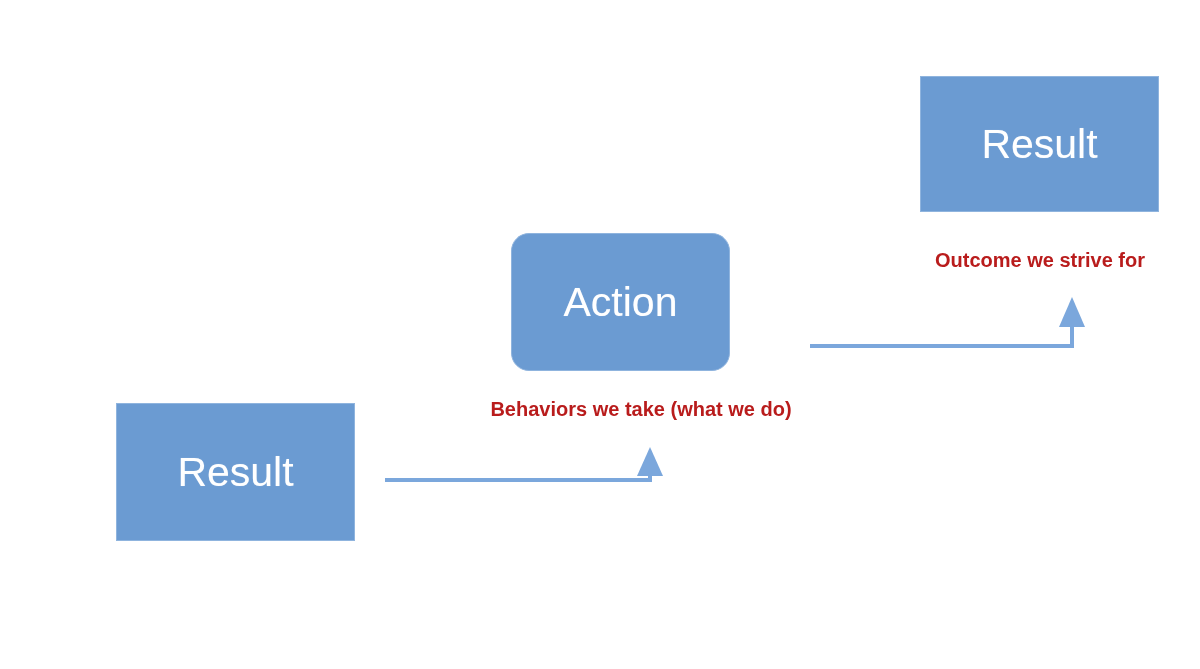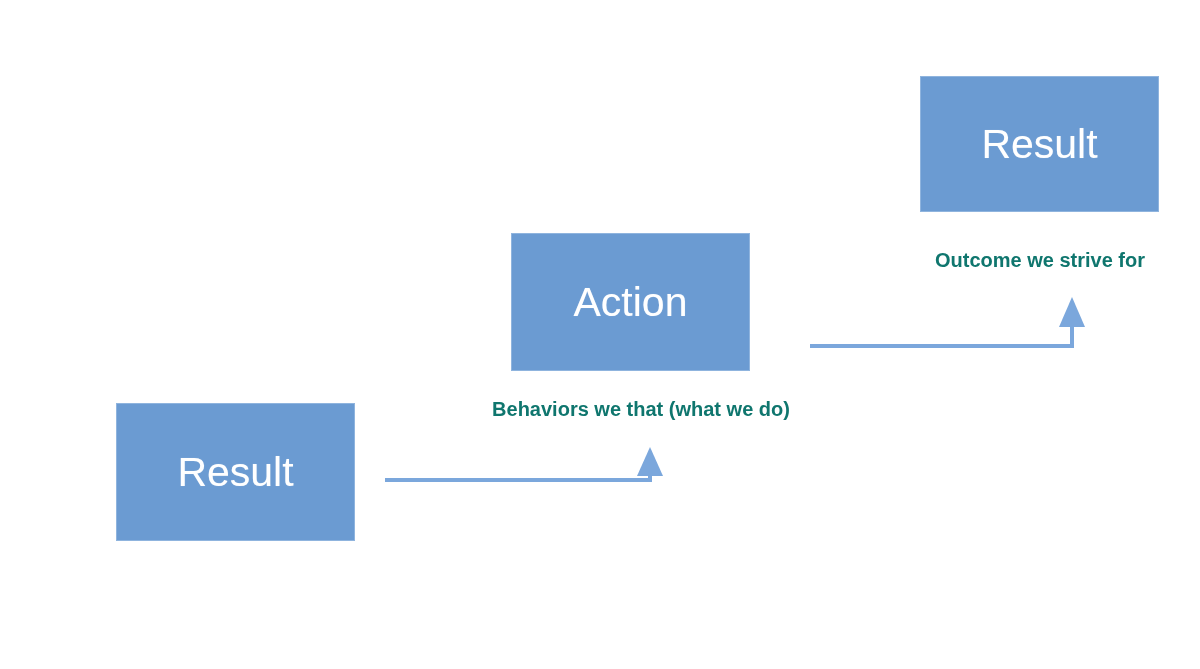--- a/index.html
+++ b/index.html
@@ -35,27 +35,27 @@
     font-family: "Liberation Sans", sans-serif;
     font-weight: 400;
     font-size: 41px;
     line-height: 1;
     letter-spacing: 0px;
     white-space: nowrap;
     text-shadow: 0 0 1px rgba(255,255,255,0.35);
   }
 
   #box-mindset { left: 116px; top: 403px;  width: 239px; height: 138px; }
-  #box-action  { left: 511px; top: 233px;  width: 239px; height: 138px; }
+  #box-action  { left: 511px; top: 233px;  width: 219px; height: 138px; border-radius: 18px; }
   #box-result  { left: 920px; top: 76px;   width: 239px; height: 136px; }
 
   
   .caption {
     position: absolute;
-    color: #0f766e;
+    color: #b91c1c;
     font-family: "Liberation Sans", sans-serif;
     font-weight: bold;
     font-size: 20px;
     line-height: 28px;
     text-align: center;
     white-space: pre-line;
   }
   #caption-mindset {
     left: 40px;
     top: 565px;
@@ -100,20 +100,20 @@
     </g>
   </svg>
 
   <div class="node-box" id="box-mindset">
     <span class="node-label">Result</span>
   </div>
 
   <div class="node-box" id="box-action">
     <span class="node-label">Action</span>
   </div>
-  <div class="caption" id="caption-action">Behaviors we that (what we do)</div>
+  <div class="caption" id="caption-action">Behaviors we take (what we do)</div>
 
   <div class="node-box" id="box-result">
     <span class="node-label">Result</span>
   </div>
   <div class="caption" id="caption-result">Outcome we strive for</div>
 
 </div>
 
 </body></html>

